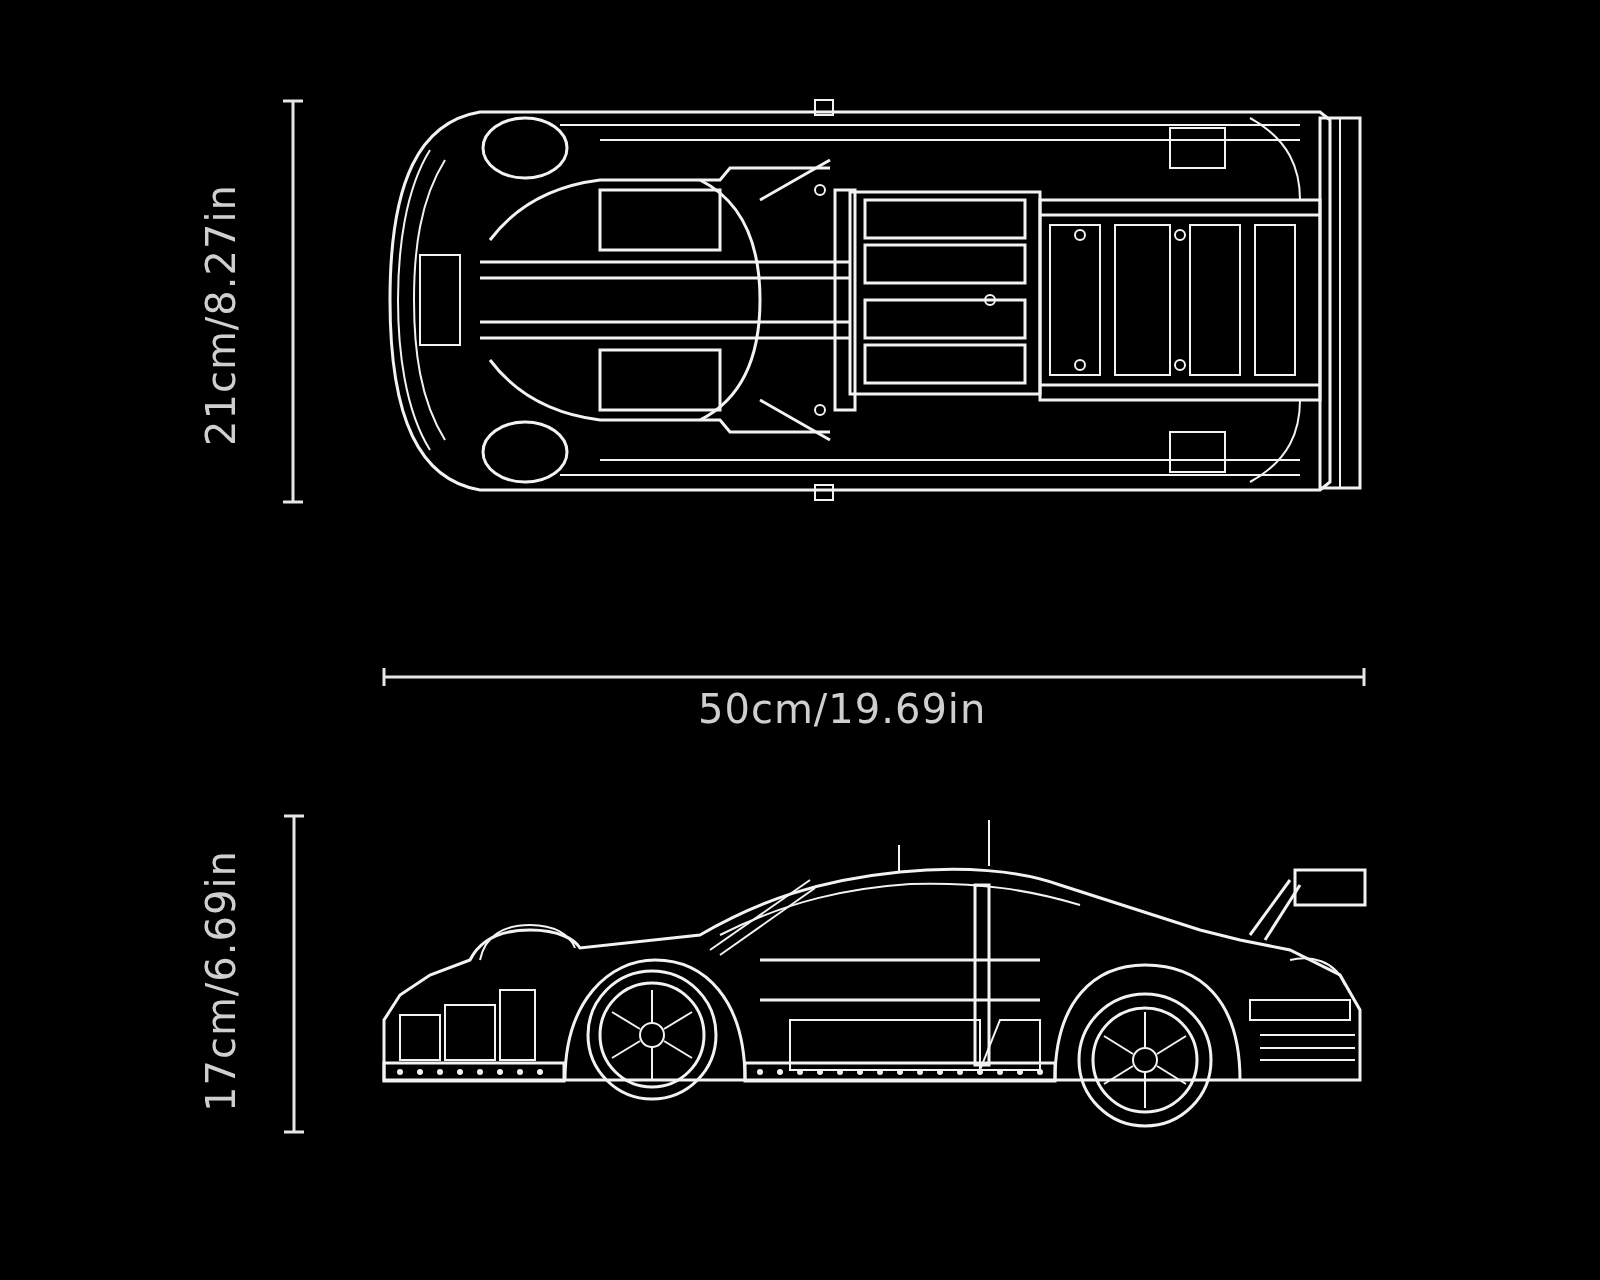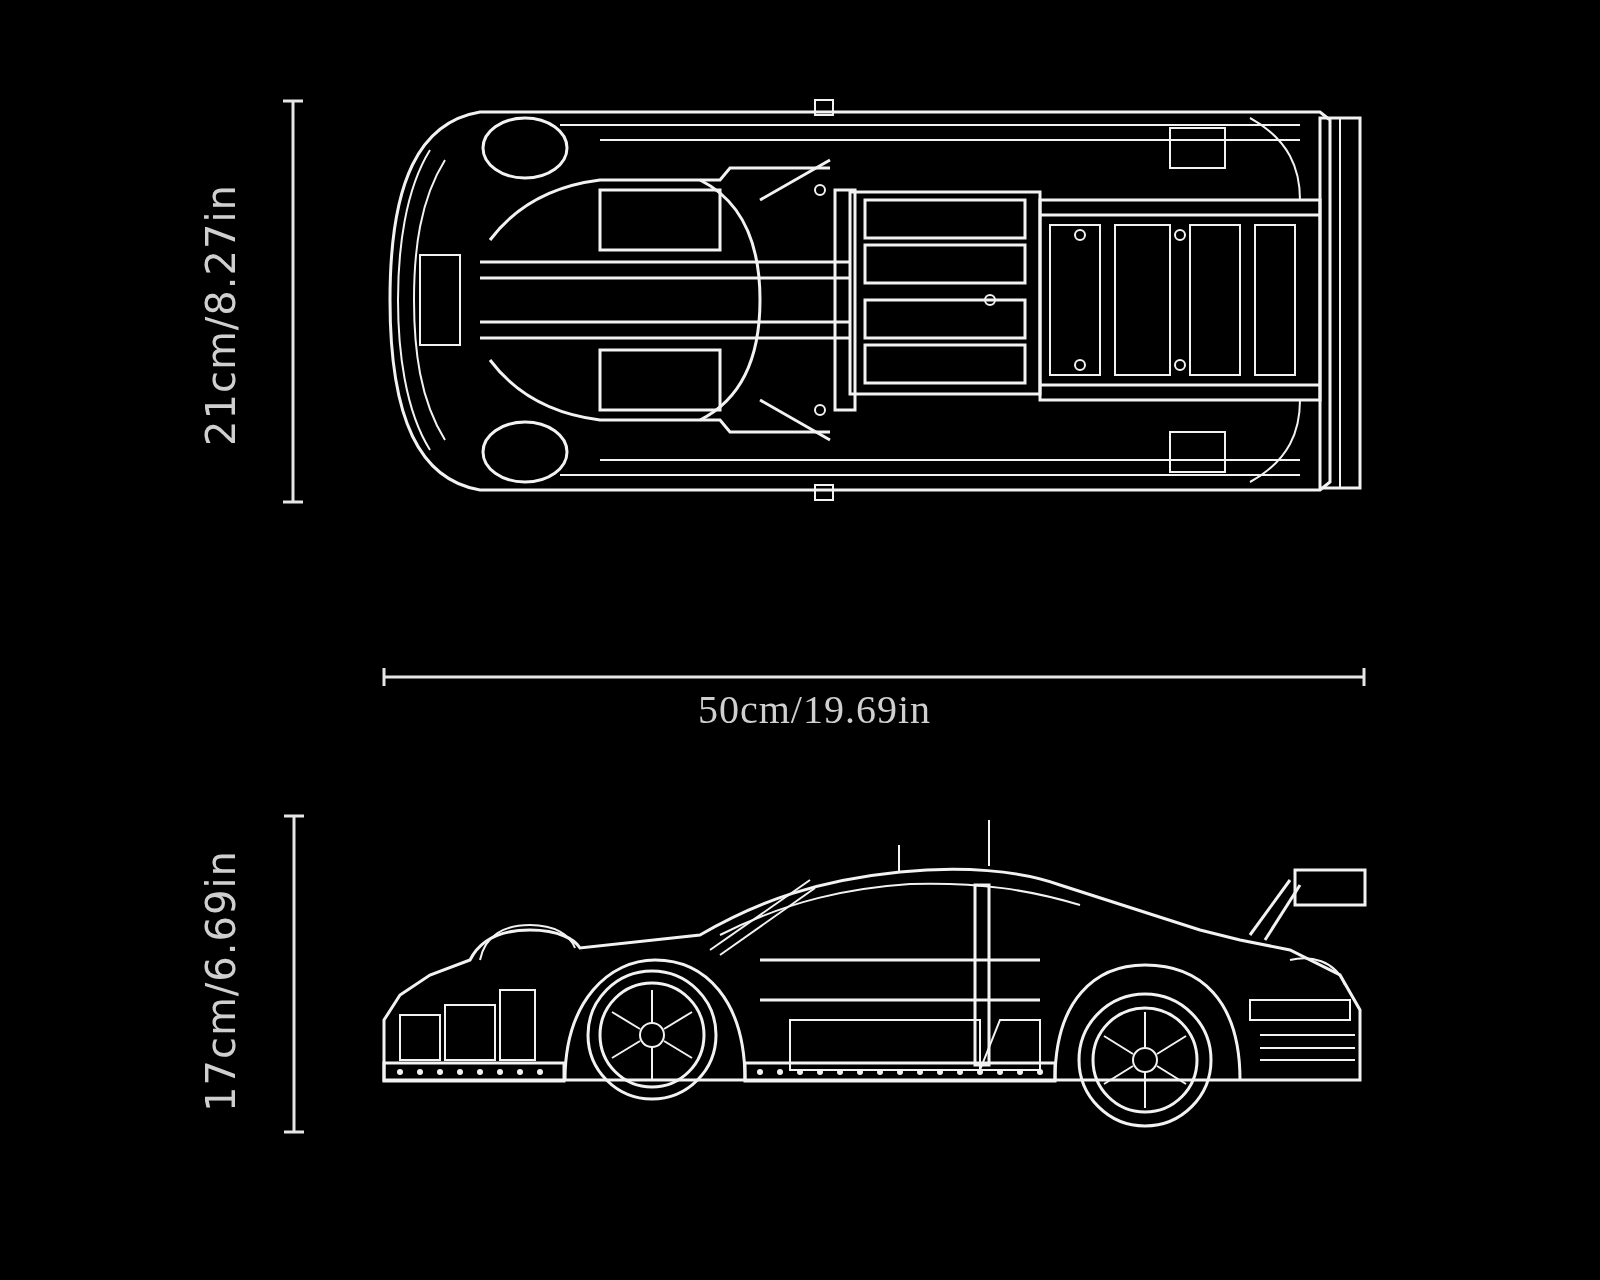--- a/index.html
+++ b/index.html
@@ -183,15 +183,15 @@
     <rect class="lnt" x="1250" y="1000" width="100" height="20"></rect>
     <line class="lnt" x1="1260" y1="1035" x2="1355" y2="1035"></line>
     <line class="lnt" x1="1260" y1="1048" x2="1355" y2="1048"></line>
     <line class="lnt" x1="1260" y1="1060" x2="1355" y2="1060"></line>
     <path class="lnt" d="M1290,960 C1310,955 1335,960 1345,985"></path>
   </g>
 </svg>
 
 <div class="dim-label vlabel" style="left:198px; top:446px;">21cm/8.27in</div>
 
-<div class="dim-label" style="left:698px; top:686px;font-family:Liberation Serif, serif;">50cm/19.69in</div>
+<div class="dim-label" style="left:698px; top:686px;">50cm/19.69in</div>
 
 <div class="dim-label vlabel" style="left:198px; top:1112px;">17cm/6.69in</div>
 
 </body></html>

